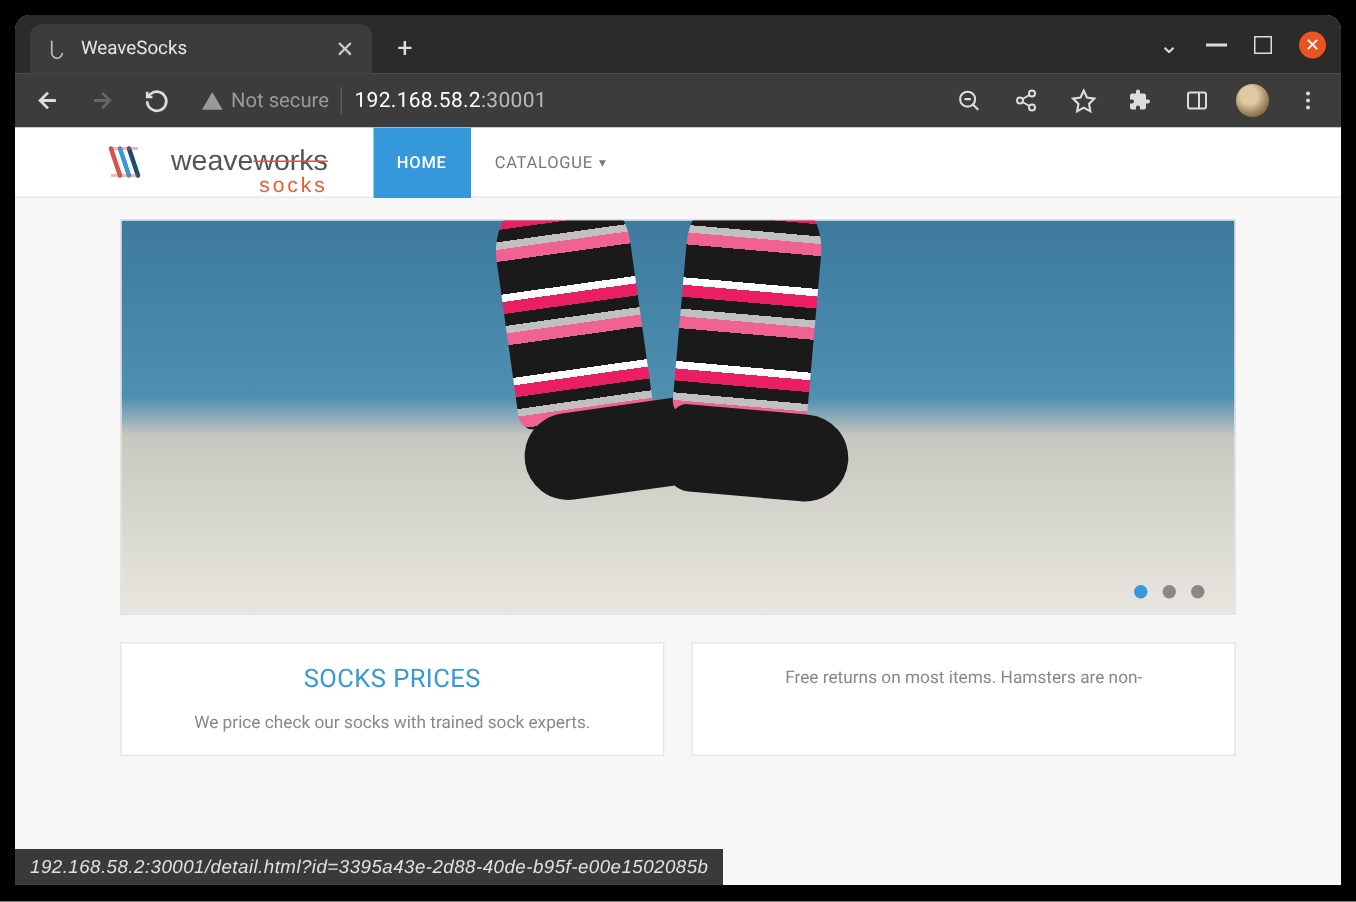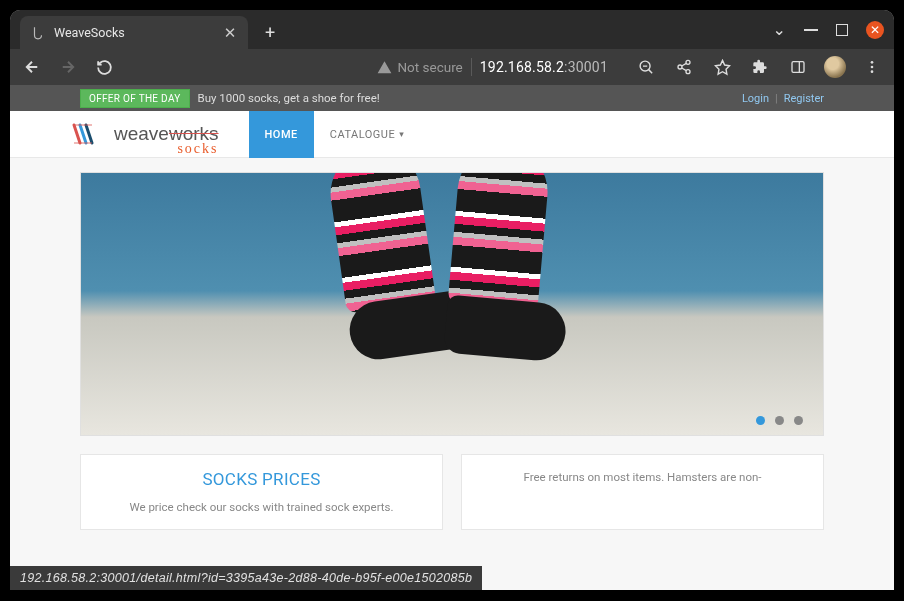--- a/index.html
+++ b/index.html
@@ -88,21 +88,20 @@
 .address-bar {
   flex: 1;
   background: #2b2b2b00;
   height: 28px;
   display: flex;
   align-items: center;
   gap: 8px;
   color: #aaa;
   font-size: 14px;
   padding: 0 6px;
-  justify-content: flex-end;
 }
 .addr-warn {
   display: flex; align-items: center; gap: 5px;
   color: #999; font-size: 13.5px;
 }
 .addr-sep { width: 1px; height: 18px; background: #5a5a5a; }
 .addr-url { color: #bbb; font-size: 14px; letter-spacing: 0.2px; }
 .addr-url .host { color: #fff; }
 .tb-right { display: flex; align-items: center; gap: 14px; margin-left: 8px; }
 .avatar {
@@ -161,21 +160,21 @@
   color: #555;
   position: relative;
   display: inline-block;
 }
 .logo-text .weave { color: #555; font-weight: 400; }
 .logo-text .works { color: #555; font-weight: 300; text-decoration: line-through; text-decoration-color: #d9534f; }
 .logo-subtext {
   position: absolute; bottom: -12px; right: 0;
   color: #e95c2b;
   font-size: 14px;
-  font-family: Liberation Serif, serif;
+  font-family: Liberation Sans, sans-serif;
   letter-spacing: 2px;
 }
 .nav-menu { display: flex; align-items: stretch; height: 47px; margin-left: 30px; }
 .nav-item {
   display: flex; align-items: center;
   padding: 0 16px;
   font-size: 11px;
   letter-spacing: 0.5px;
   color: #777;
   cursor: pointer;
@@ -348,31 +347,20 @@
             <circle cx="12" cy="5" r="2"></circle>
             <circle cx="12" cy="12" r="2"></circle>
             <circle cx="12" cy="19" r="2"></circle>
           </svg>
       </span>
     </div>
   </div>
 
   <div class="page">
 
-    <div class="offer-bar">
-      <div class="offer-left">
-        <span class="offer-badge">OFFER OF THE DAY</span>
-        <span>Buy 1000 socks, get a shoe for free!</span>
-      </div>
-      <div class="offer-right">
-        <a>Login</a>
-        <span class="offer-sep">|</span>
-        <a>Register</a>
-      </div>
-    </div>
 
     <div class="navbar">
       <div class="logo">
         <span class="logo-mark">
           <svg width="26" height="26" viewBox="0 0 26 26">
             <path d="M4 4 L10 22" stroke="#d9534f" stroke-width="3" stroke-linecap="round"></path>
             <path d="M10 4 L16 22" stroke="#3498db" stroke-width="3" stroke-linecap="round"></path>
             <path d="M16 4 L22 22" stroke="#1a4d6e" stroke-width="3" stroke-linecap="round"></path>
             <path d="M4 4 L22 4 M4 22 L22 22" stroke="#d9534f" stroke-width="2" opacity="0.4"></path>
           </svg>

